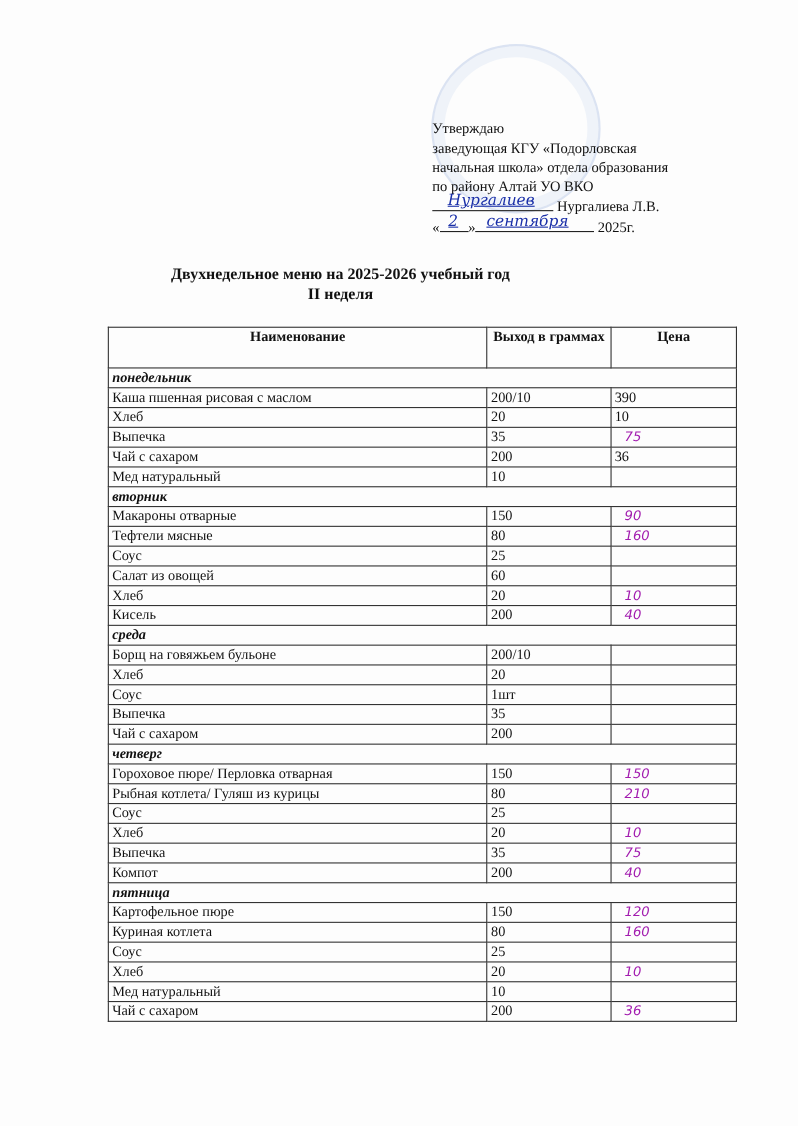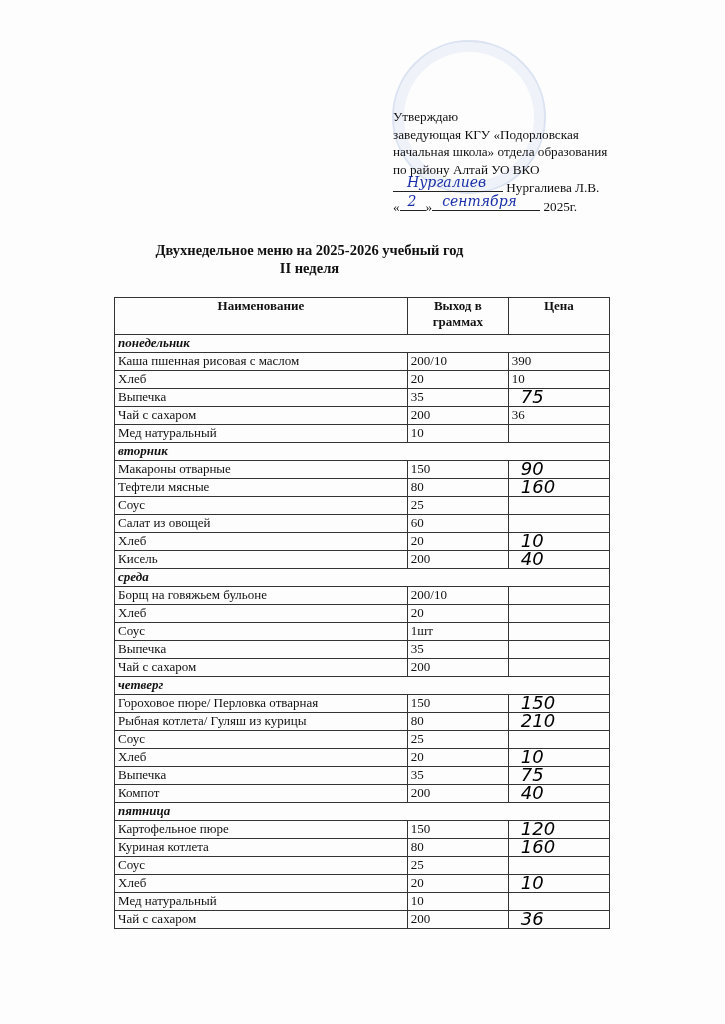--- a/index.html
+++ b/index.html
@@ -2,28 +2,28 @@
 <html><head>
 <meta charset="utf-8">
 <style>
   html, body { margin:0; padding:0; }
   body { width:725px; height:1024px; background:#fdfdfd; position:relative; overflow:hidden;
          font-family:"Liberation Serif", serif; color:#111; }
   .approve { position:absolute; left:393px; top:66px; font-size:13.2px; line-height:17.6px;margin-top:42px; }
   .stamp { position:absolute; left:392px; top:40px; width:150px; height:150px; border-radius:50%;
            border:2px solid rgba(120,150,210,0.25); box-shadow: inset 0 0 0 10px rgba(140,170,220,0.12); }
   .sig-line { display:inline-block; border-bottom:1px solid #222; vertical-align:baseline; height:13px; position:relative; }
-  .hand { font-family:"DejaVu Serif", serif; font-style:italic; color:#1a2fa8; font-size:14px; }
+  .hand { font-family:"DejaVu Serif", serif; font-style:italic; color:#1a2fa8; font-size:14px;text-decoration:underline; }
   .title { position:absolute; left:0; width:619px; text-align:center; font-weight:bold; font-size:14.5px; line-height:18px; top:241px; }
-  table { position:absolute; left:114px; top:297px; border-collapse:collapse; width:496px; font-size:13px; }
+  table { position:absolute; left:98px; top:297px; border-collapse:collapse; width:572px; font-size:13px; }
   td, th { border:1px solid #333; padding:0 3px; height:17px; line-height:16px; vertical-align:top; }
   th { font-weight:bold; text-align:center; height:36px; }
   .c1 { width:340px; } .c2 { width:106px;text-align:center; } .c3 { width:108px; }
   .day { text-align:left; font-weight:bold; font-style:italic; }
-  .price-hw { font-family:"DejaVu Sans", sans-serif; font-style:italic; color:#000000; font-size:18px; padding-left:12px; }
+  .price-hw { font-family:"DejaVu Sans", sans-serif; font-style:italic; color:#a21caf; font-size:12px; padding-left:12px; }
 </style>
 </head>
 <body>
 
 <div class="stamp"></div>
 
 <div class="approve">
   <div>Утверждаю</div>
   <div>заведующая КГУ «Подорловская</div>
   <div>начальная школа» отдела образования</div>

